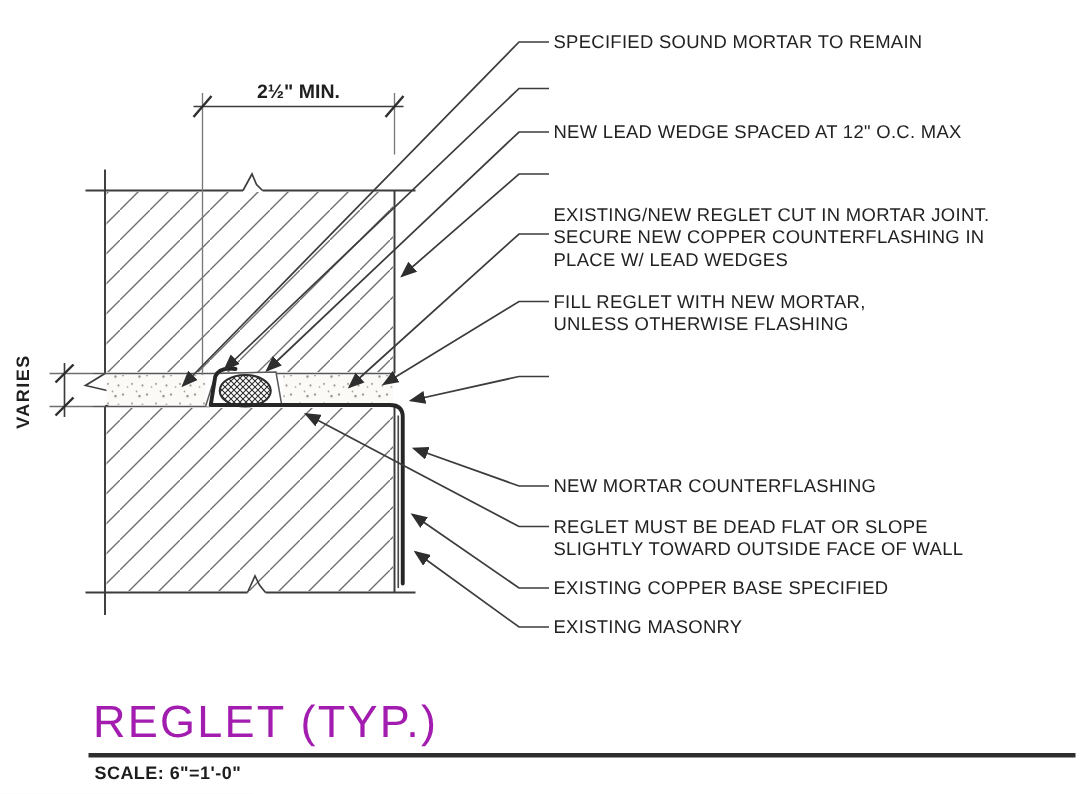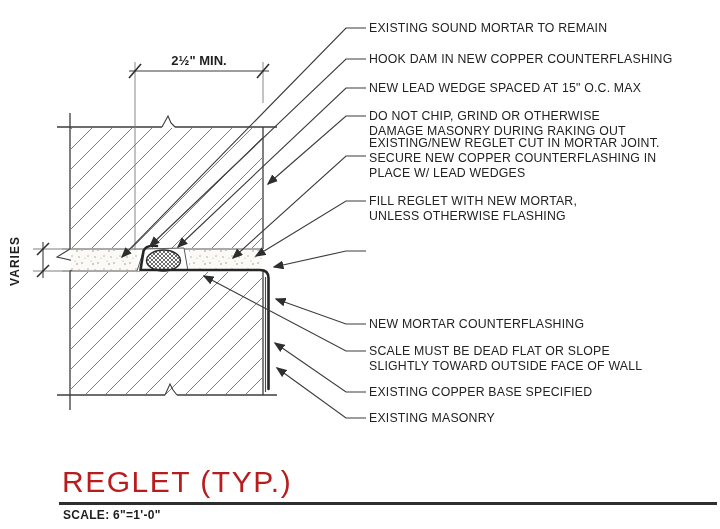--- a/index.html
+++ b/index.html
@@ -6,21 +6,21 @@
   body{font-family:"Liberation Sans", sans-serif; background:#f3f3f3;}
   #canvas{position:relative;width:720px;height:529px;background:#ffffff;overflow:hidden;}
   #drawing-svg{position:absolute;left:0;top:0;}
   .callout{
     position:absolute;left:369px;
     font-size:12.3px;line-height:15px;letter-spacing:.2px;
     color:#222;white-space:pre;
   }
   .dwg-title{
     position:absolute;left:62px;top:465px;
-    font-size:30px;letter-spacing:1.5px;color:#b91c1c;
+    font-size:30px;letter-spacing:1.5px;color:#a21caf;
   }
   .title-rule{
     position:absolute;left:59px;top:502px;width:658px;height:3px;background:#2e2e2e;
   }
   .dwg-scale{
     position:absolute;left:63px;top:508px;
     font-size:12px;letter-spacing:.3px;color:#1d1d1d;font-weight:700;
   }
   svg text{fill:#1f1f1f;font-family:"Liberation Sans", sans-serif;}
 </style>
@@ -115,32 +115,29 @@
       <path d="M366,156 L346,156 L233,258" marker-end="url(#arw)"></path>
       <path d="M366,201 L346,201 L256,256" marker-end="url(#arw)"></path>
       <path d="M366,251 L346,251 L274,267" marker-end="url(#arw)"></path>
       <path d="M366,324 L346,324 L276,299" marker-end="url(#arw)"></path>
       <path d="M366,351 L346,351 L204,276" marker-end="url(#arw)"></path>
       <path d="M366,392 L346,392 L275,343" marker-end="url(#arw)"></path>
       <path d="M366,418 L346,418 L277,368" marker-end="url(#arw)"></path>
     </g>
   </svg>
 
-  <div class="callout" style="top:20.5px">EXISTING SOUND MORTAR TO REMAIN</div>
-  <div class="callout" style="top:51.5px">HOOK DAM IN NEW COPPER COUNTERFLASHING</div>
-  <div class="callout" style="top:80.5px">NEW LEAD WEDGE SPACED AT 15" O.C. MAX</div>
-  <div class="callout" style="top:108.5px">DO NOT CHIP, GRIND OR OTHERWISE
-DAMAGE MASONRY DURING RAKING OUT</div>
+  <div class="callout" style="top:20.5px">SPECIFIED SOUND MORTAR TO REMAIN</div>
+  <div class="callout" style="top:80.5px">NEW LEAD WEDGE SPACED AT 12" O.C. MAX</div>
   <div class="callout" style="top:136px">EXISTING/NEW REGLET CUT IN MORTAR JOINT.
 SECURE NEW COPPER COUNTERFLASHING IN
 PLACE W/ LEAD WEDGES</div>
   <div class="callout" style="top:193.5px">FILL REGLET WITH NEW MORTAR,
 UNLESS OTHERWISE FLASHING</div>
   <div class="callout" style="top:316.5px">NEW MORTAR COUNTERFLASHING</div>
-  <div class="callout" style="top:343.5px">SCALE MUST BE DEAD FLAT OR SLOPE
+  <div class="callout" style="top:343.5px">REGLET MUST BE DEAD FLAT OR SLOPE
 SLIGHTLY TOWARD OUTSIDE FACE OF WALL</div>
   <div class="callout" style="top:384.5px">EXISTING COPPER BASE SPECIFIED</div>
   <div class="callout" style="top:410.5px">EXISTING MASONRY</div>
 
   <div class="dwg-title">REGLET (TYP.)</div>
   <div class="title-rule"></div>
   <div class="dwg-scale">SCALE: 6"=1'-0"</div>
 
 </div>
 

